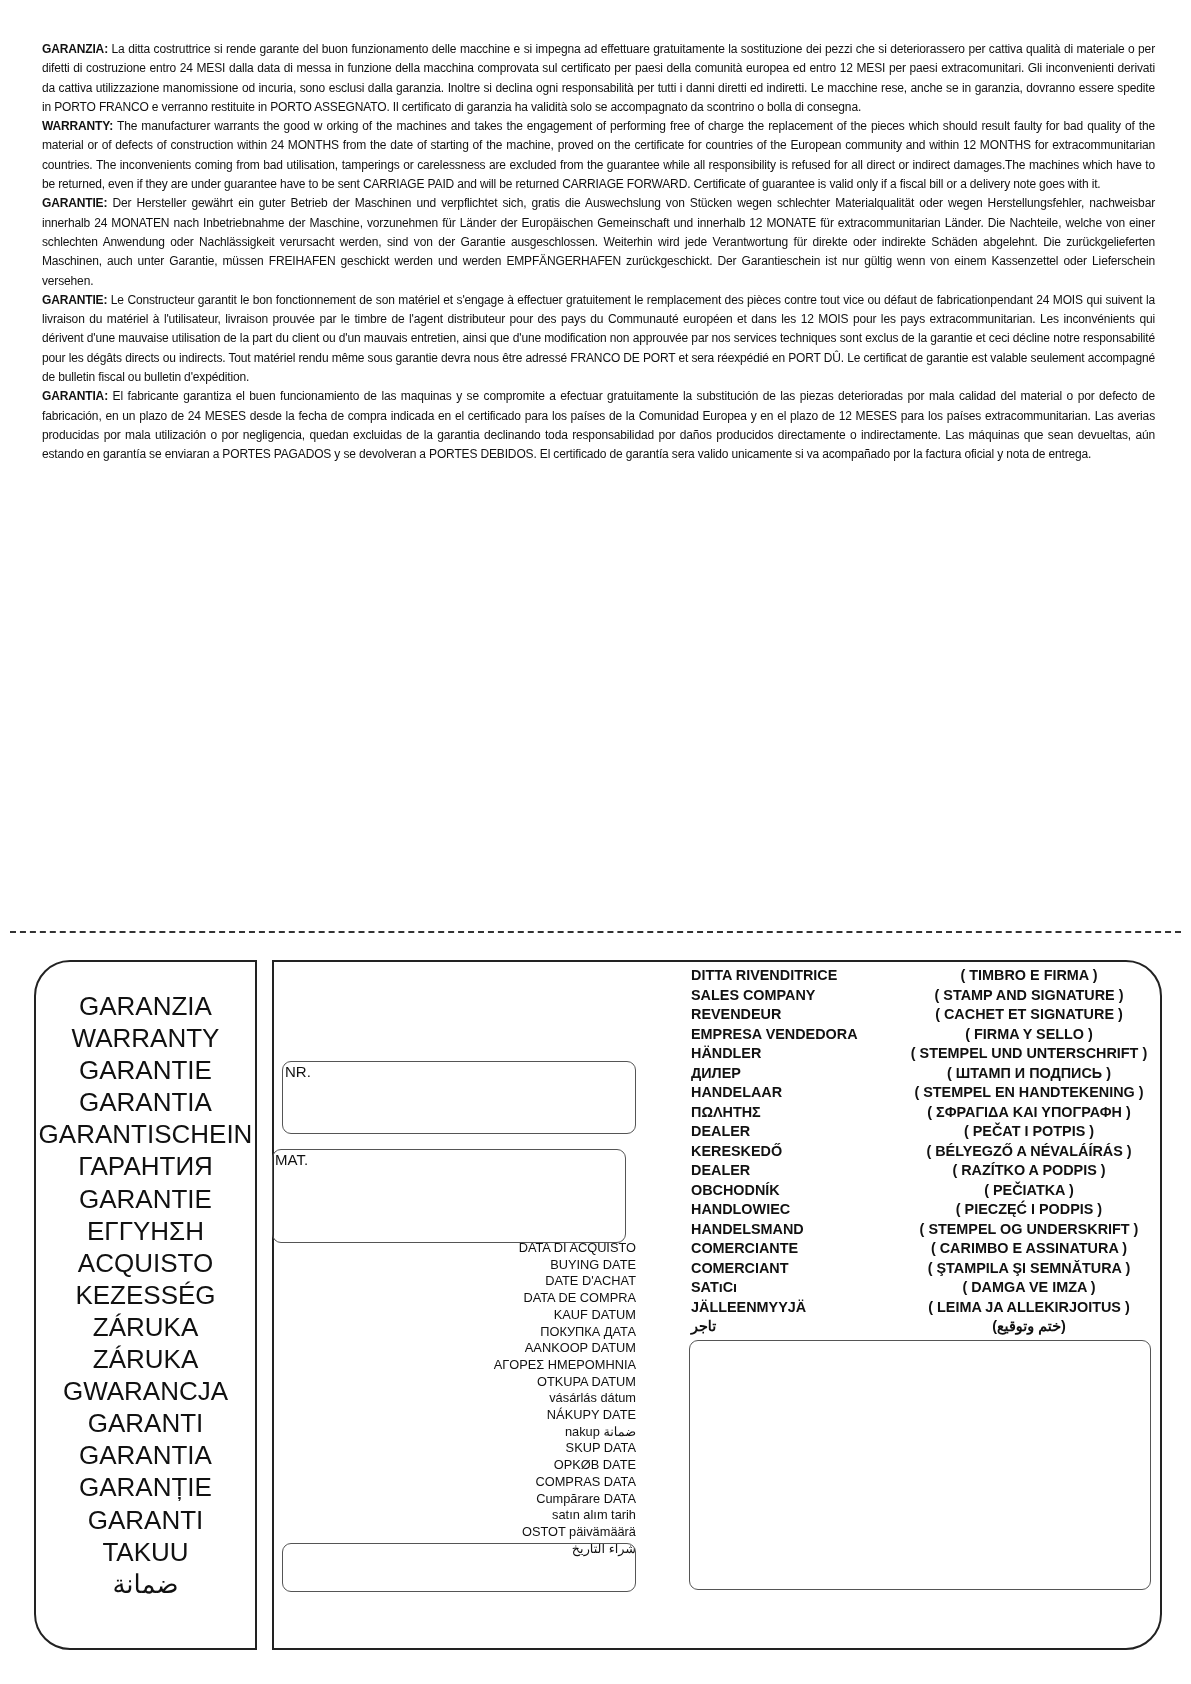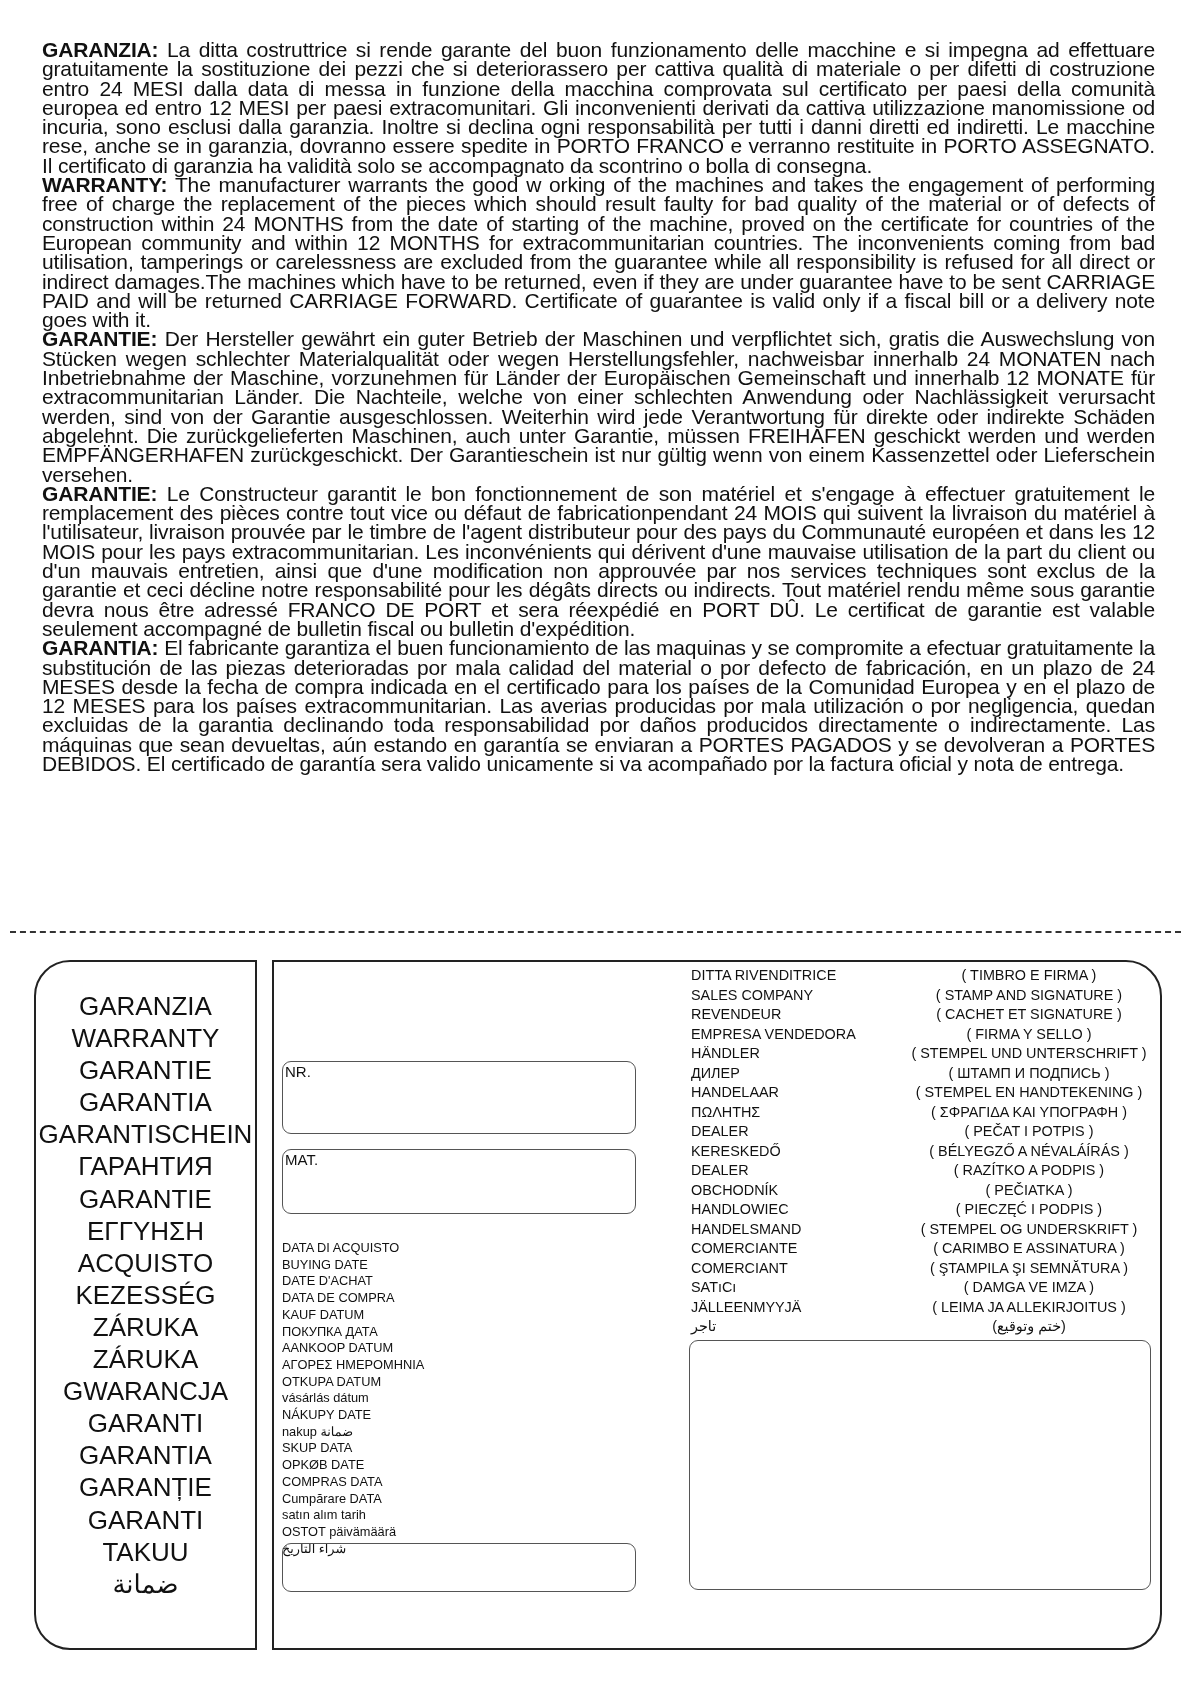--- a/index.html
+++ b/index.html
@@ -1,44 +1,44 @@
 <!DOCTYPE html>
 <html><head>
 <meta charset="utf-8">
 <style>
   html, body { margin:0; padding:0; background:#fff; }
   body { width:1191px; height:1684px; position:relative; overflow:hidden; color:#111;
          font-family:"Liberation Sans", sans-serif; }
-  .terms { position:absolute; left:42px; top:40px; width:1113px; font-size:21px; line-height:19.3px;
+  .terms { position:absolute; left:42px; top:40px; width:1113px; font-size:12px; line-height:19.3px;
            text-align:justify; letter-spacing:-0.15px; }
   .terms p { margin:0; }
   .terms b { font-weight:bold; }
   .cut-line { position:absolute; left:10px; right:10px; top:931px; border-top:2px dashed #333; height:0; }
 
   .card { position:absolute; left:34px; top:960px; width:1128px; height:690px; }
   .frame-left { position:absolute; left:0; top:0; width:223px; height:690px; border:2px solid #222;
                 border-radius:36px 0 0 36px; box-sizing:border-box; }
   .frame-right { position:absolute; left:238px; top:0; width:890px; height:690px; border:2px solid #222;
                  border-radius:0 36px 36px 0; box-sizing:border-box; }
   .titles { position:absolute; left:0; top:30px; width:223px; text-align:center; font-size:26px; line-height:32.1px; }
   .titles div { white-space:nowrap; }
 
   .field { position:absolute; border:1.5px solid #555; border-radius:9px; box-sizing:border-box; }
   .field .lbl { position:absolute; left:2px; top:1px; font-size:15px; }
   .f-mod { left:248px; top:15px; width:354px; height:73px; }
   .f-nr  { left:248px; top:101px; width:354px; height:73px; }
-  .f-mat { left:248px; top:189px; width:354px; height:65px; }
+  .f-mat { left:238px; top:189px; width:354px; height:94px; }
   .f-date { left:248px; top:583px; width:354px; height:49px; }
 
-  .dates { position:absolute; left:248px; top:280px; width:354px; text-align:left; font-size:12.8px; line-height:16.7px; }
+  .dates { position:absolute; left:248px; top:280px; width:354px; text-align:right; font-size:12.8px; line-height:16.7px; }
   .dates div { white-space:nowrap; }
 
   .dealers { position:absolute; left:657px; top:6px; font-size:14.4px; line-height:19.5px; }
   .stamps { position:absolute; left:800px; top:6px; width:390px; text-align:center; font-size:14.4px; line-height:19.5px; }
-  .dealers div, .stamps div { white-space:nowrap; }
+  .dealers div, .stamps div { white-space:nowrap;font-weight:bold; }
   .f-stamp { left:655px; top:380px; width:462px; height:250px; }
 </style>
 </head>
 <body>
 
 <div class="terms">
   <p><b>GARANZIA:</b><span> La ditta costruttrice si rende garante del buon funzionamento delle macchine e si impegna ad effettuare gratuitamente la sostituzione dei pezzi che si deteriorassero per cattiva qualità di materiale o per difetti di costruzione entro 24 MESI dalla data di messa in funzione della macchina comprovata sul certificato per paesi della comunità europea ed entro 12 MESI per paesi extracomunitari. Gli inconvenienti derivati da cattiva utilizzazione manomissione od incuria, sono esclusi dalla garanzia. Inoltre si declina ogni responsabilità per tutti i danni diretti ed indiretti. Le macchine rese, anche se in garanzia, dovranno essere spedite in PORTO FRANCO e verranno restituite in PORTO ASSEGNATO. Il certificato di garanzia ha validità solo se accompagnato da scontrino o bolla di consegna.</span></p>
   <p><b>WARRANTY:</b><span> The manufacturer warrants the good w orking of the machines and takes the engagement of performing free of charge the replacement of the pieces which should result faulty for bad quality of the material or of defects of construction within 24 MONTHS from the date of starting of the machine, proved on the certificate for countries of the European community and within 12 MONTHS for extracommunitarian countries. The inconvenients coming from bad utilisation, tamperings or carelessness are excluded from the guarantee while all responsibility is refused for all direct or indirect damages.The machines which have to be returned, even if they are under guarantee have to be sent CARRIAGE PAID and will be returned CARRIAGE FORWARD. Certificate of guarantee is valid only if a fiscal bill or a delivery note goes with it.</span></p>
   <p><b>GARANTIE:</b><span> Der Hersteller gewährt ein guter Betrieb der Maschinen und verpflichtet sich, gratis die Auswechslung von Stücken wegen schlechter Materialqualität oder wegen Herstellungsfehler, nachweisbar innerhalb 24 MONATEN nach Inbetriebnahme der Maschine, vorzunehmen für Länder der Europäischen Gemeinschaft und innerhalb 12 MONATE für extracommunitarian Länder. Die Nachteile, welche von einer schlechten Anwendung oder Nachlässigkeit verursacht werden, sind von der Garantie ausgeschlossen. Weiterhin wird jede Verantwortung für direkte oder indirekte Schäden abgelehnt. Die zurückgelieferten Maschinen, auch unter Garantie, müssen FREIHAFEN geschickt werden und werden EMPFÄNGERHAFEN zurückgeschickt. Der Garantieschein ist nur gültig wenn von einem Kassenzettel oder Lieferschein versehen.</span></p>
   <p><b>GARANTIE:</b><span> Le Constructeur garantit le bon fonctionnement de son matériel et s'engage à effectuer gratuitement le remplacement des pièces contre tout vice ou défaut de fabricationpendant 24 MOIS qui suivent la livraison du matériel à l'utilisateur, livraison prouvée par le timbre de l'agent distributeur pour des pays du Communauté européen et dans les 12 MOIS pour les pays extracommunitarian. Les inconvénients qui dérivent d'une mauvaise utilisation de la part du client ou d'un mauvais entretien, ainsi que d'une modification non approuvée par nos services techniques sont exclus de la garantie et ceci décline notre responsabilité pour les dégâts directs ou indirects. Tout matériel rendu même sous garantie devra nous être adressé FRANCO DE PORT et sera réexpédié en PORT DÛ. Le certificat de garantie est valable seulement accompagné de bulletin fiscal ou bulletin d'expédition.</span></p>

